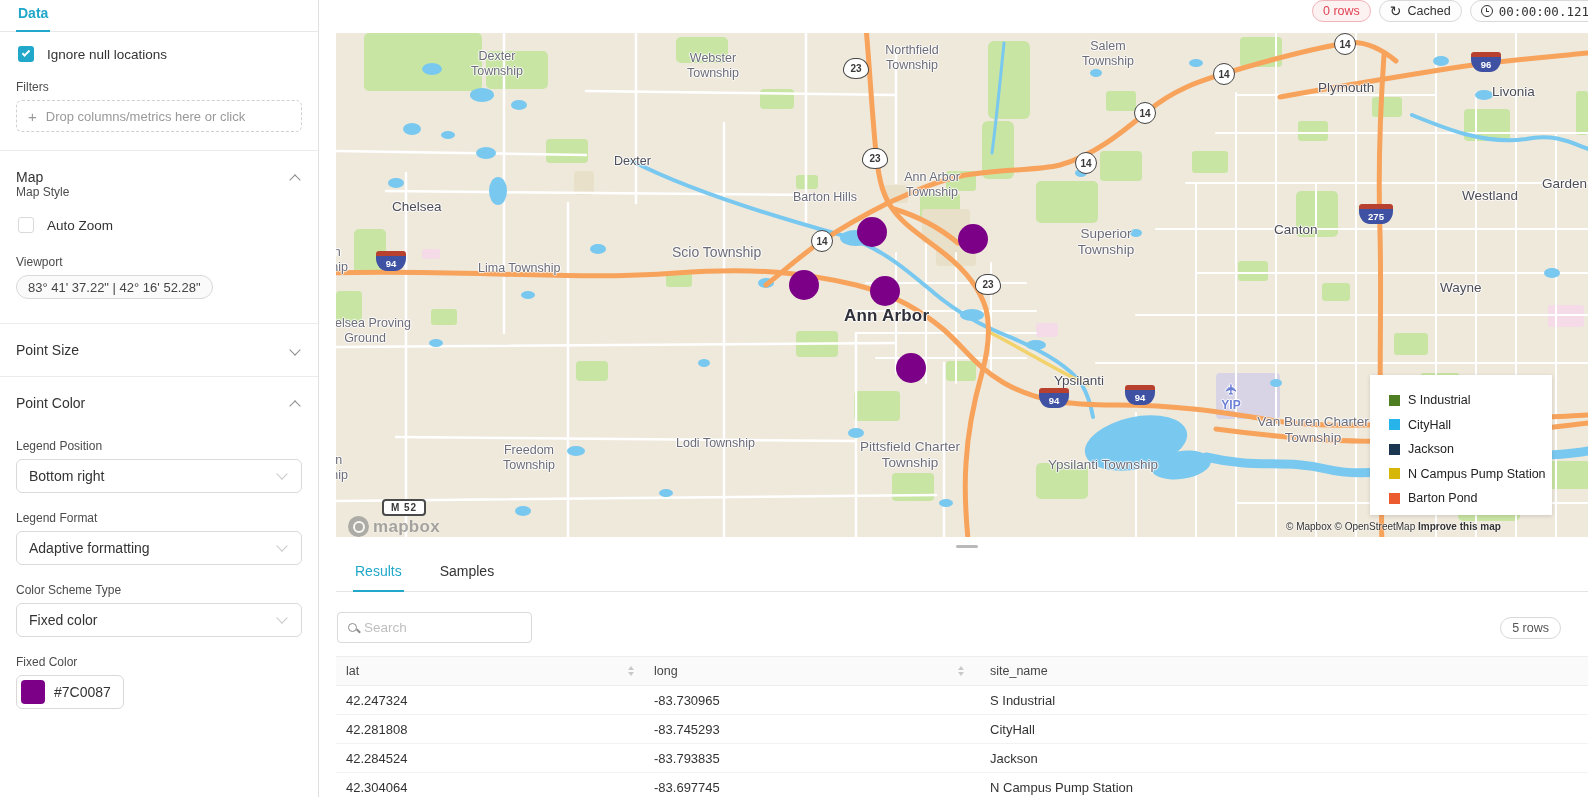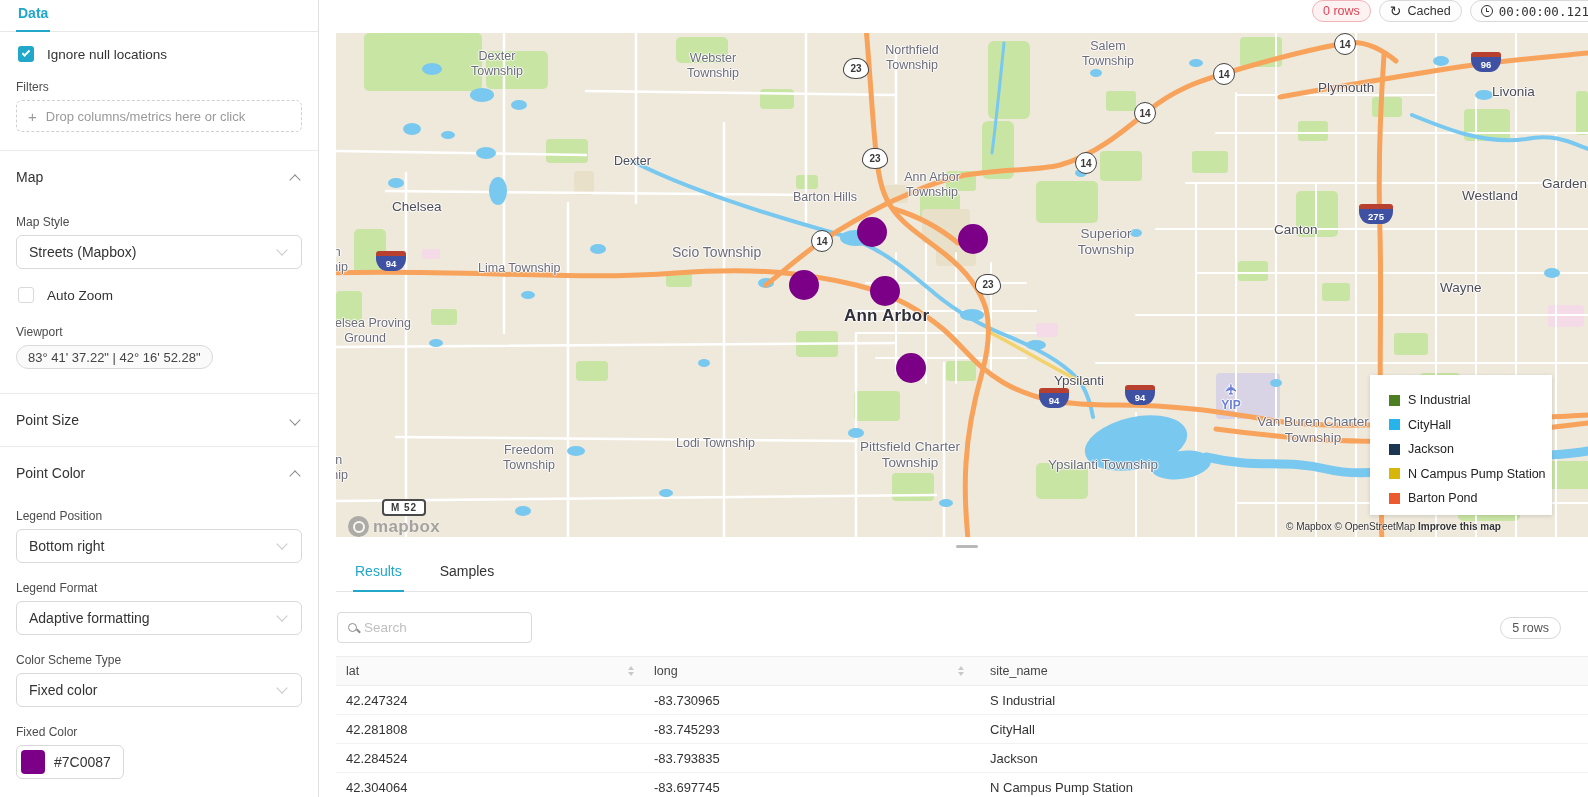--- a/index.html
+++ b/index.html
@@ -125,25 +125,21 @@
       <span class="dz-plus">+</span>
       <span>Drop columns/metrics here or click</span>
     </div>
 
     <div class="divider"></div>
 
     <div class="section-header">
       <span>Map</span>
       <span class="chev up"></span>
     </div>
-    <div class="field-label" style="margin-top:30px">Map Style</div>
-    <div class="sel">
-      <span>Streets (Mapbox)</span>
-      <span class="chev down lite"></span>
-    </div>
+    <div class="field-label" style="">Map Style</div>
     <div class="cb-row mt18">
       <span class="checkbox unchecked"></span>
       <span class="cb-label">Auto Zoom</span>
     </div>
     <div class="field-label mt22">Viewport</div>
     <span class="pill-tag">83° 41' 37.22" | 42° 16' 52.28"</span>
 
     <div class="divider" style="margin-top:24px"></div>
 
     <div class="section-header">

